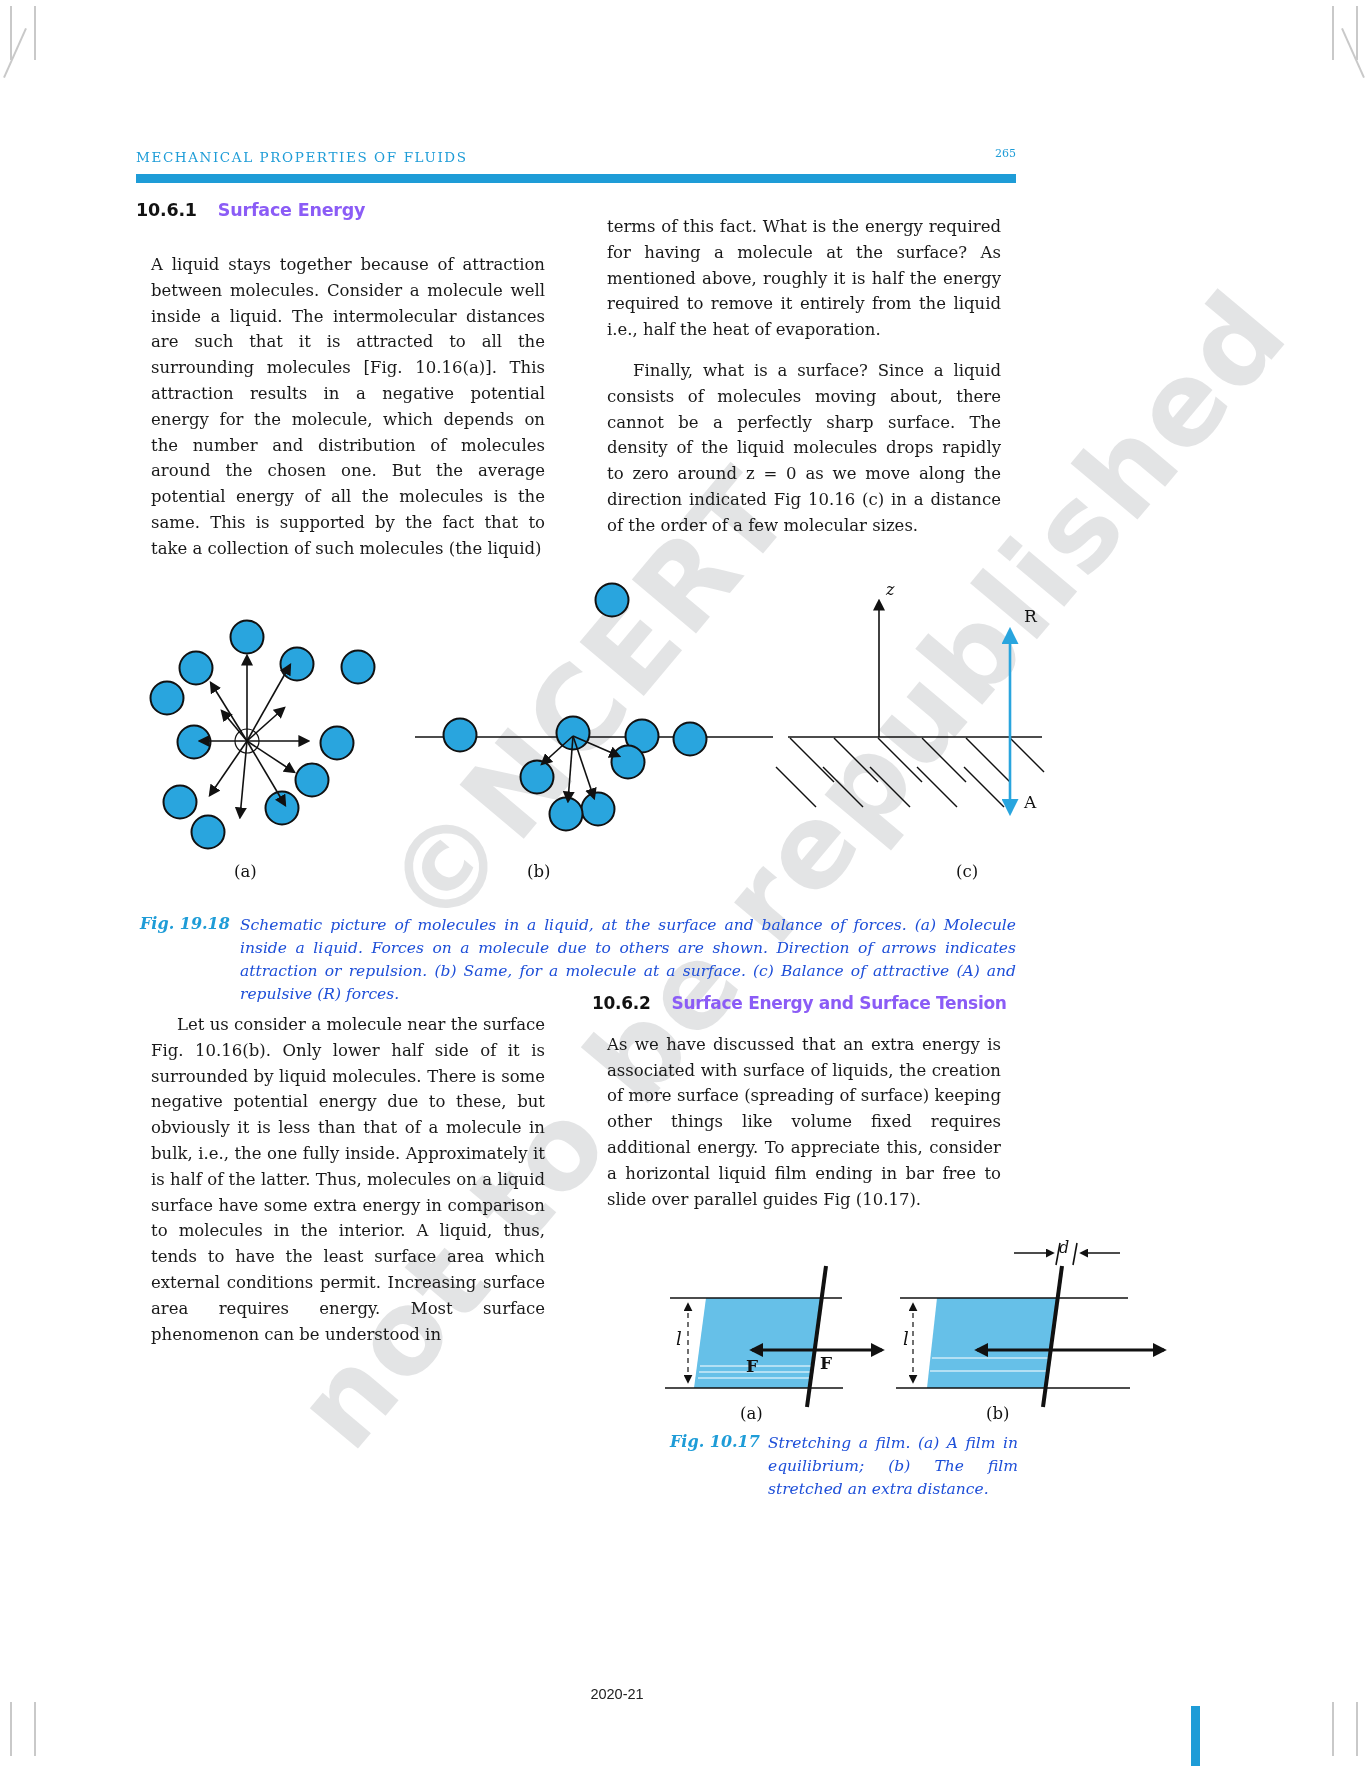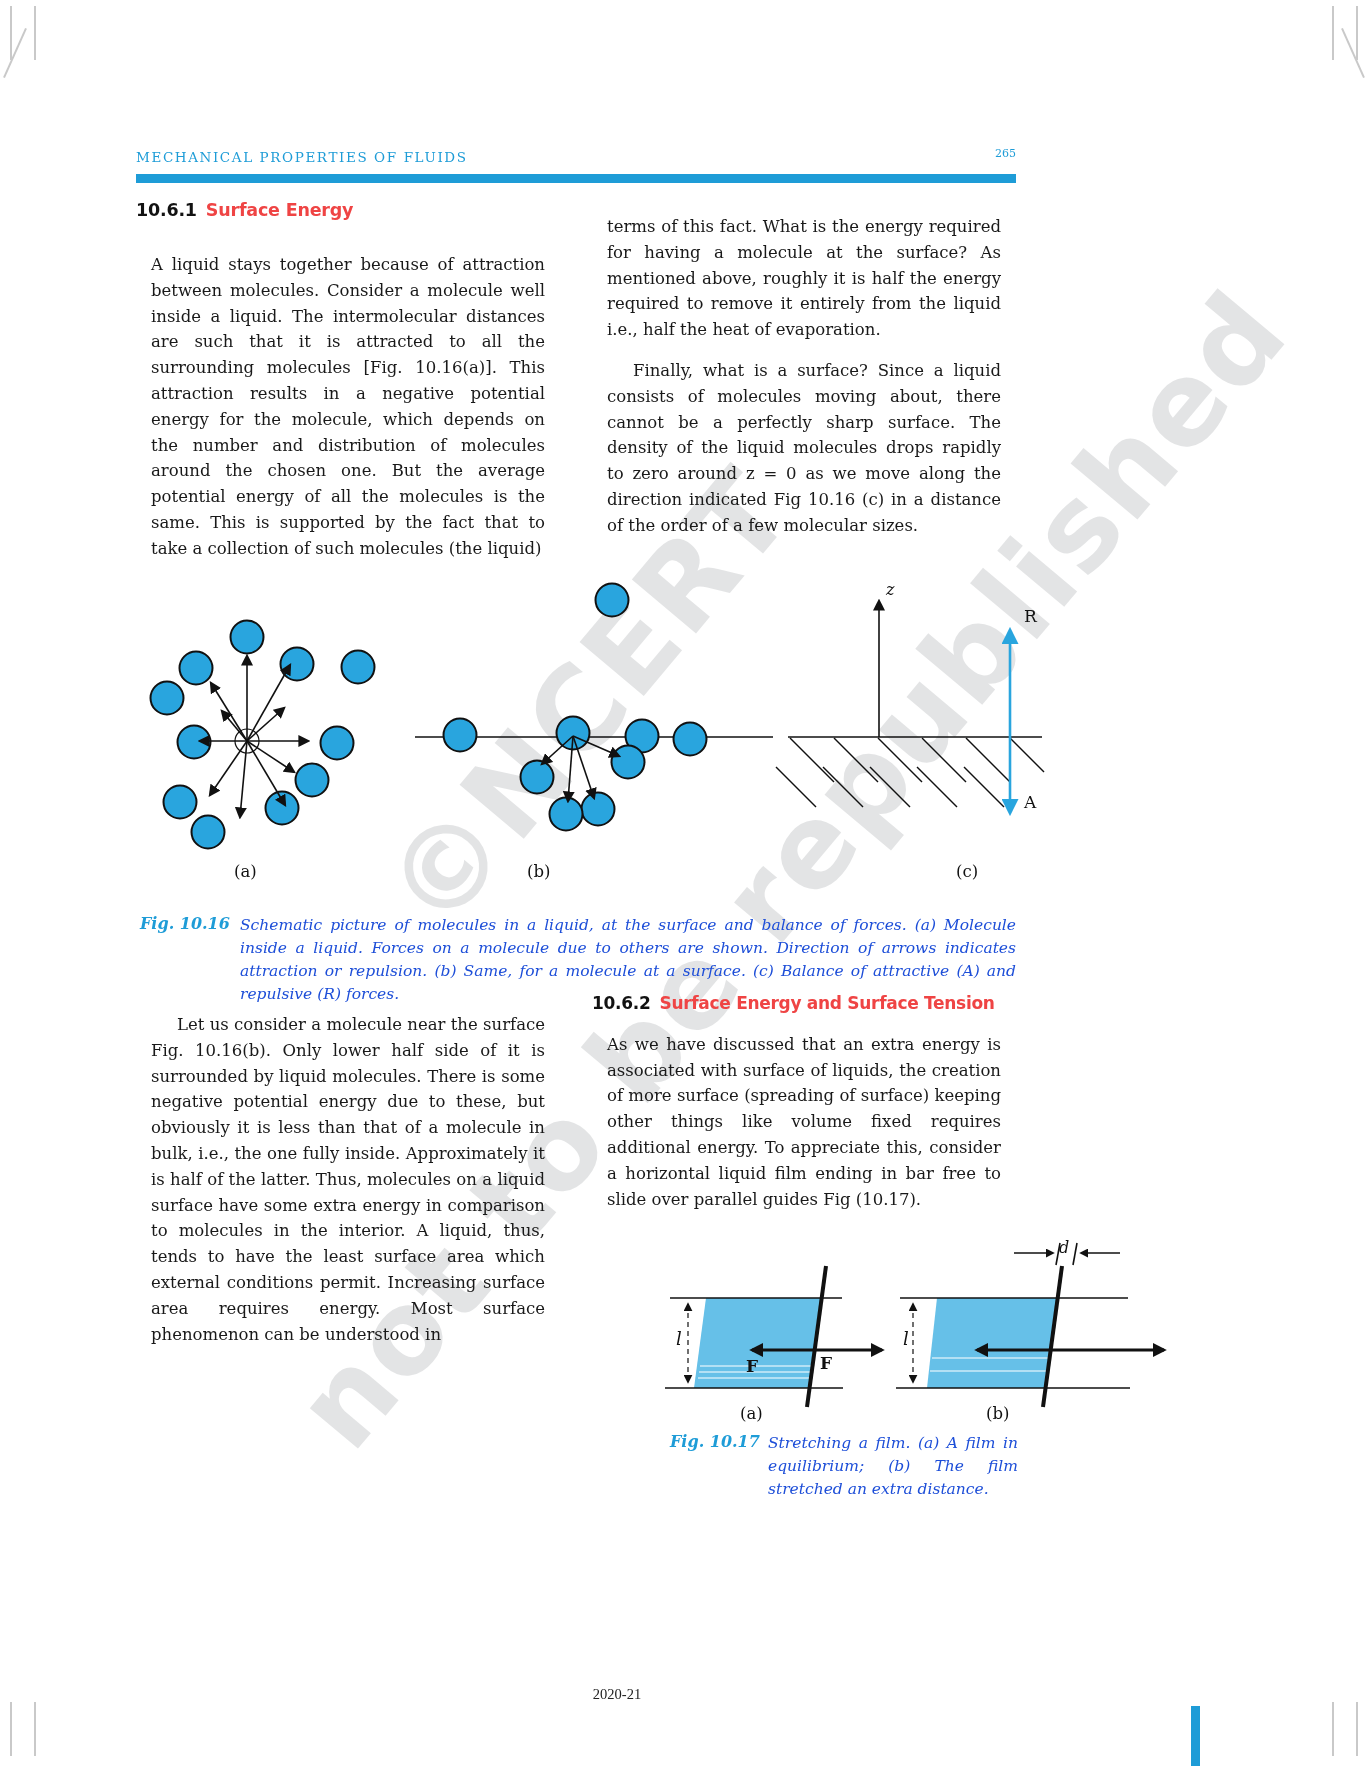--- a/index.html
+++ b/index.html
@@ -19,40 +19,40 @@
   
   .header-title{position:absolute;left:136px;top:149px;font-size:13.5px;letter-spacing:1.6px;
                 color:#1e9cd7;font-family:"DejaVu Serif",serif;}
   .page-number{position:absolute;left:900px;top:147px;width:116px;text-align:right;
                font-size:11px;color:#1e9cd7;}
   .header-rule{position:absolute;left:136px;top:174px;width:880px;height:9px;background:#1e9cd7;}
   
   .sec-head{position:absolute;font-family:"DejaVu Sans",sans-serif;font-weight:bold;
             font-size:17.5px;letter-spacing:-0.2px;white-space:nowrap;}
   .sec-num{color:#121212;}
-  .sec-title{color:#ef4444;margin-left:9px;}
+  .sec-title{color:#8b5cf6;margin-left:21px;}
   
   .col{position:absolute;width:424px;font-size:16.5px;line-height:25.8px;text-align:justify;
        color:#191919;}
   .col p{margin:15px;}
   .p-indent{text-indent:26px;}
   .col .sec-head-inline{font-family:"DejaVu Sans",sans-serif;font-weight:bold;font-size:17px;
        letter-spacing:-0.3px;margin:0 0 9px 0;white-space:nowrap;text-align:left;}
   
   .figlabel{position:absolute;font-size:16.5px;color:#111;}
   .axis-label{position:absolute;font-style:italic;font-size:16px;color:#111;}
   .force-label{position:absolute;font-size:17px;color:#111;}
   .f-bold{font-weight:bold;}
   
   .cap-label{position:absolute;font-weight:bold;font-style:italic;font-size:16px;color:#1e9cd7;
              white-space:nowrap;}
   .cap-text{position:absolute;font-style:italic;font-size:15.5px;line-height:23px;
             text-align:justify;color:#1d4ed8;}
   .footer{position:absolute;left:493px;top:1686px;width:248px;text-align:center;
-          font-family:Liberation Serif, serif;font-size:14.5px;color:#222;}
+          font-family:Liberation Sans, sans-serif;font-size:14.5px;color:#222;}
   svg{position:absolute;overflow:visible;}
 </style>
 </head>
 <body>
 
 <div class="page">
 
   <div class="watermark">
     <div>©NCERT</div>
     <div>not to be republished</div>
@@ -172,21 +172,21 @@
       </g>
     </svg>
 
     <span class="axis-label" style="left:886px;top:580px;">z</span>
     <span class="force-label" style="left:1024px;top:606px;">R</span>
     <span class="force-label" style="left:1024px;top:792px;">A</span>
     <span class="figlabel" style="left:234px;top:862px;">(a)</span>
     <span class="figlabel" style="left:527px;top:862px;">(b)</span>
     <span class="figlabel" style="left:956px;top:862px;">(c)</span>
 
-    <span class="cap-label" style="left:140px;top:914px;">Fig. 10.16</span>
+    <span class="cap-label" style="left:140px;top:914px;">Fig. 19.18</span>
     <div class="cap-text" style="left:240px;top:914px;width:776px;">Schematic picture of molecules in a liquid, at the surface and balance of forces. (a) Molecule inside a liquid. Forces on a molecule due to others are shown. Direction of arrows indicates attraction or repulsion. (b) Same, for a molecule at a surface. (c) Balance of attractive (A) and repulsive (R) forces.</div>
 
     <div class="col" style="left:136px;top:997px;">
       <p class="p-indent">Let us consider a molecule near the surface Fig. 10.16(b). Only lower half side of it is surrounded by liquid molecules. There is some negative potential energy due to these, but obviously it is less than that of a molecule in bulk, i.e., the one fully inside. Approximately it is half of the latter. Thus, molecules on a liquid surface have some extra energy in comparison to molecules in the interior. A liquid, thus, tends to have the least surface area which external conditions permit. Increasing surface area requires energy. Most surface phenomenon can be understood in</p>
     </div>
 
     <div class="col" style="left:592px;top:991px;">
       <p class="sec-head-inline">
         <span class="sec-num">10.6.2</span><span class="sec-title">Surface Energy and Surface Tension</span>
       </p>

